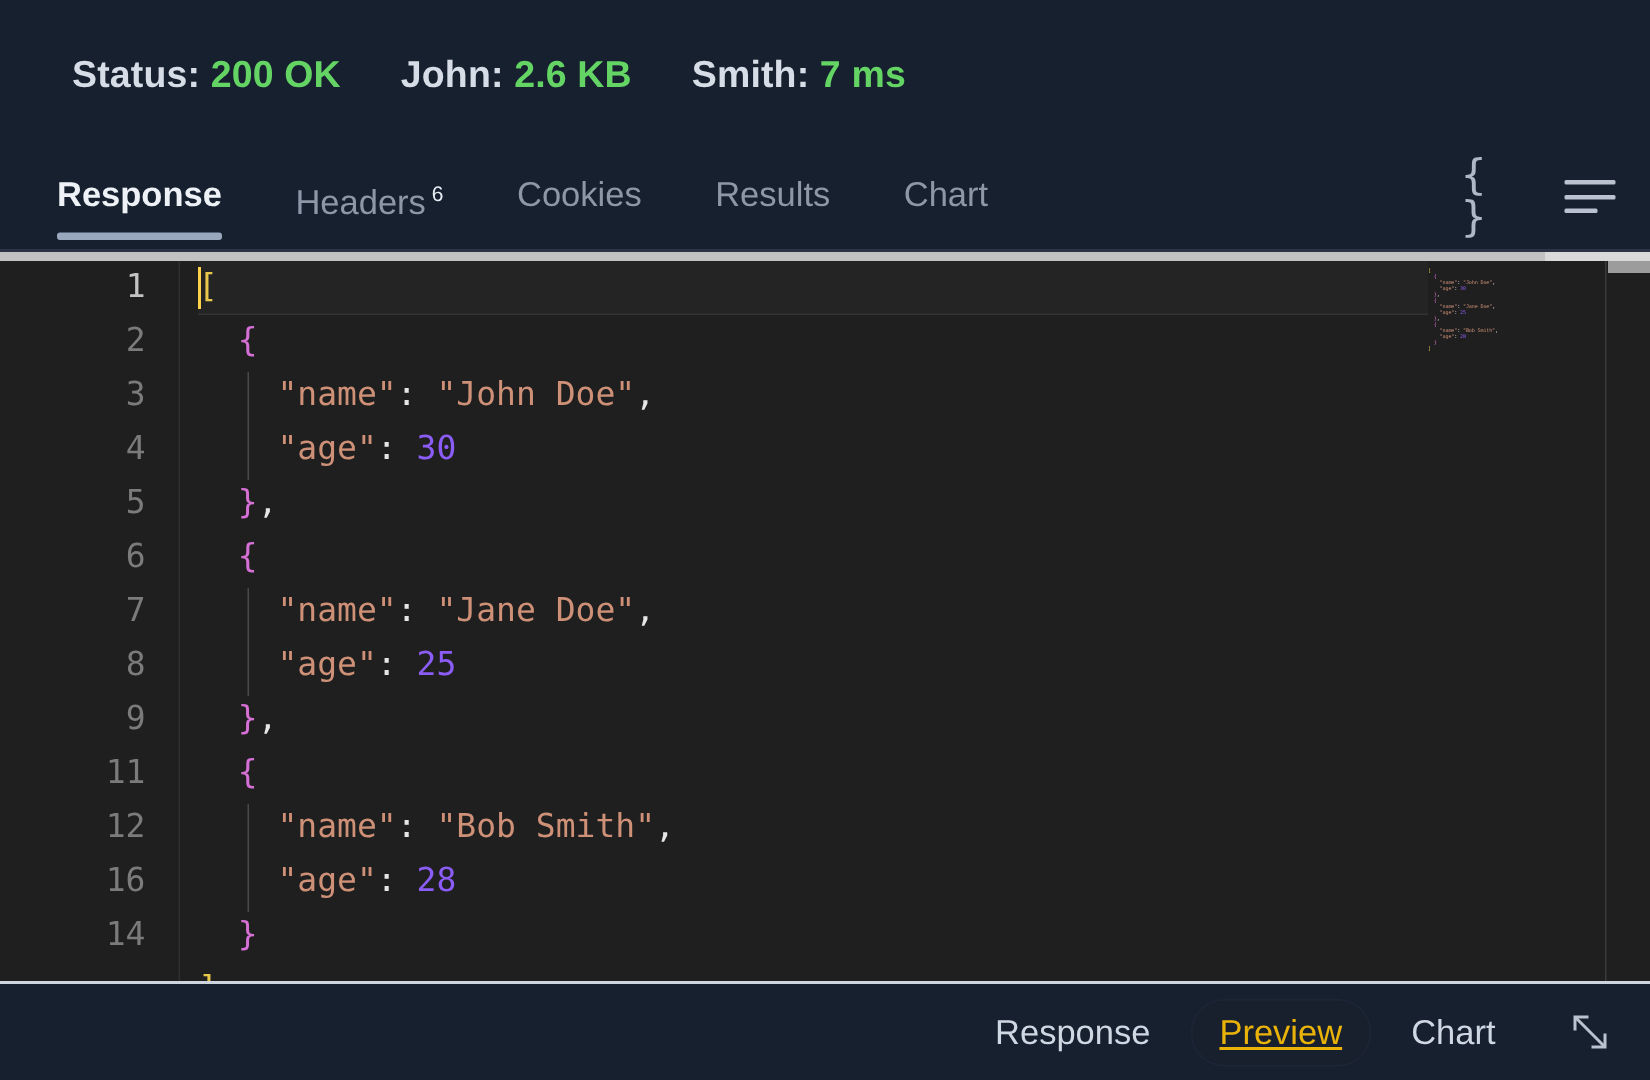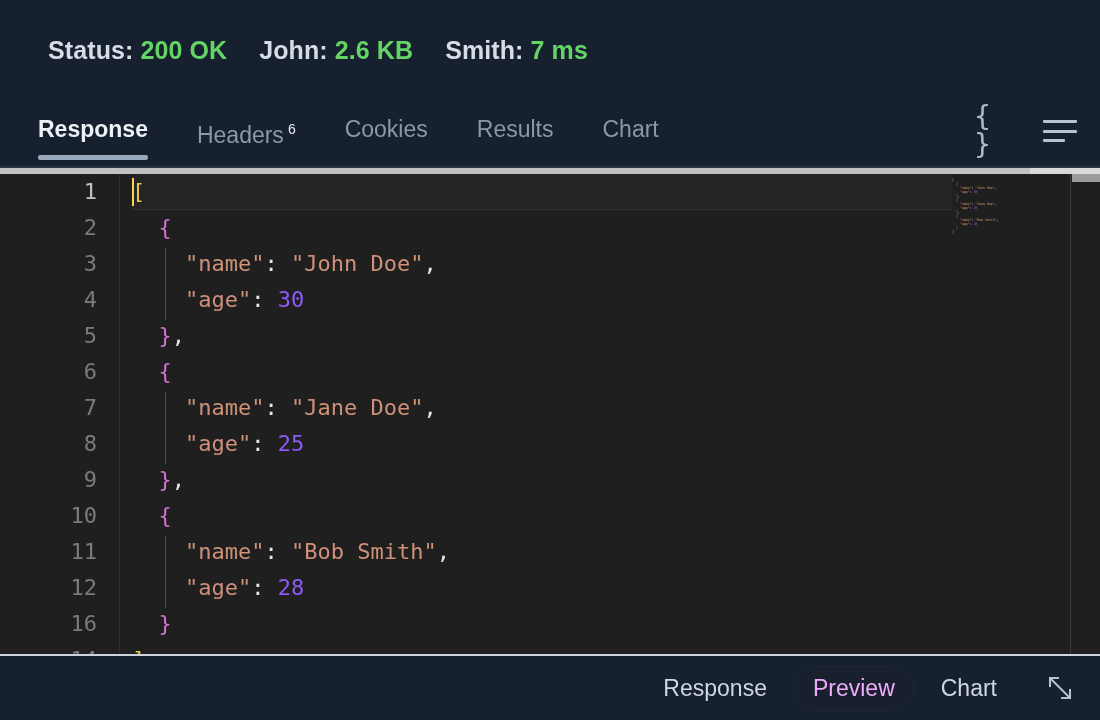--- a/index.html
+++ b/index.html
@@ -21,21 +21,21 @@
     flex-direction: column;
   }
 
   
   .status-bar {
     height: 100px;
     flex: 0 0 100px;
     display: flex;
     align-items: center;
     padding-left: 48px;
-    gap: 32px;
+    gap: 40px;
     background: #16202f;
   }
   .status-item {
     font-size: 25px;
     font-weight: bold;
     color: #d7dde6;
     white-space: nowrap;
     letter-spacing: 0.1px;
   }
   .status-item .sv {
@@ -277,22 +277,23 @@
   .bseg {
     font-size: 23px;
     color: #cfd7e2;
     padding: 9px 19px;
     border-radius: 22px;
     cursor: pointer;
     white-space: nowrap;
   }
   .bseg.active {
     background: #18202e;
-    color: #f0abfc;
+    color: #eab308;
     box-shadow: inset 0 0 0 1px #1d2636;
+    text-decoration: underline;
   }
   .expand-icon {
     width: 44px;
     height: 44px;
     margin-left: 14px;
     cursor: pointer;
     display: flex;
     align-items: center;
     justify-content: center;
   }
@@ -356,21 +357,20 @@
       <div class="gutter">
         <div class="ln active">1</div>
         <div class="ln">2</div>
         <div class="ln">3</div>
         <div class="ln">4</div>
         <div class="ln">5</div>
         <div class="ln">6</div>
         <div class="ln">7</div>
         <div class="ln">8</div>
         <div class="ln">9</div>
-        <div class="ln">10</div>
         <div class="ln">11</div>
         <div class="ln">12</div>
         <div class="ln">16</div>
         <div class="ln">14</div>
       </div>
 
       <div class="code">
 
         <div class="guide" style="top:74px;height:72px;"></div>
         <div class="guide" style="top:218px;height:72px;"></div>

